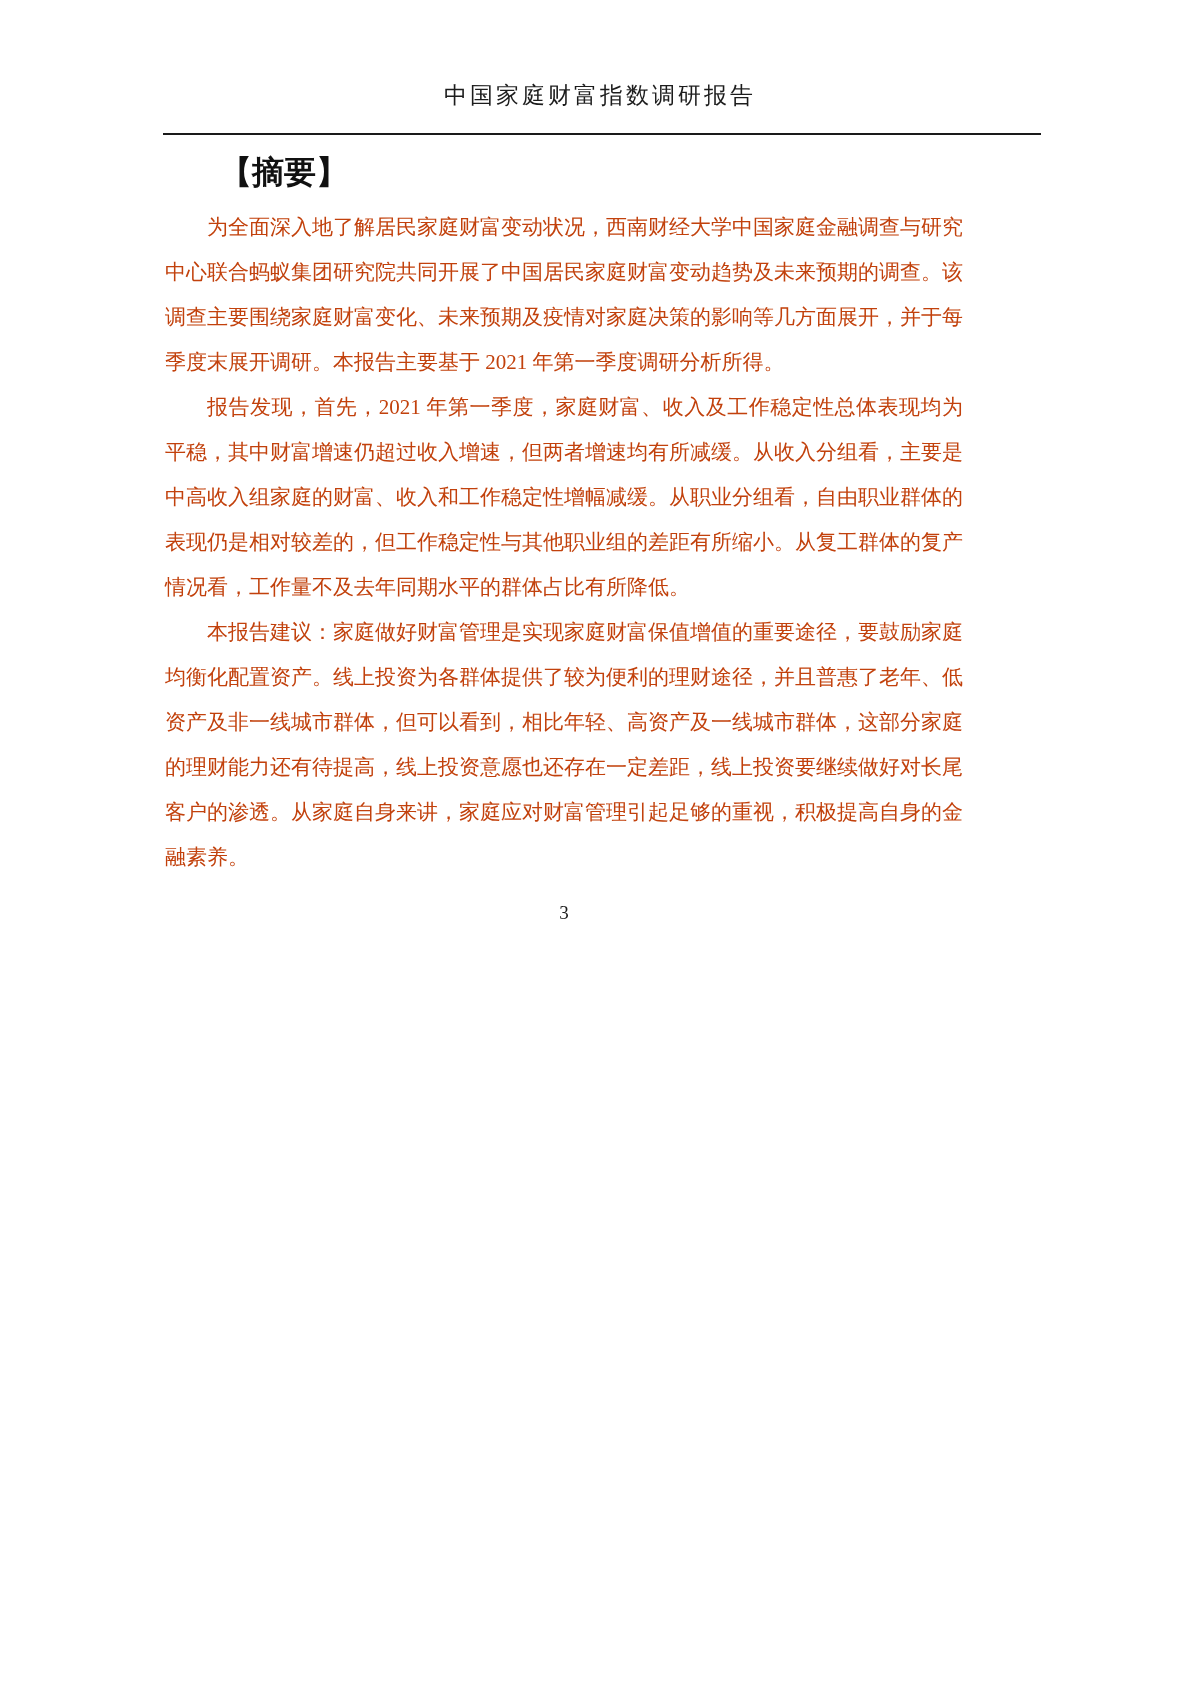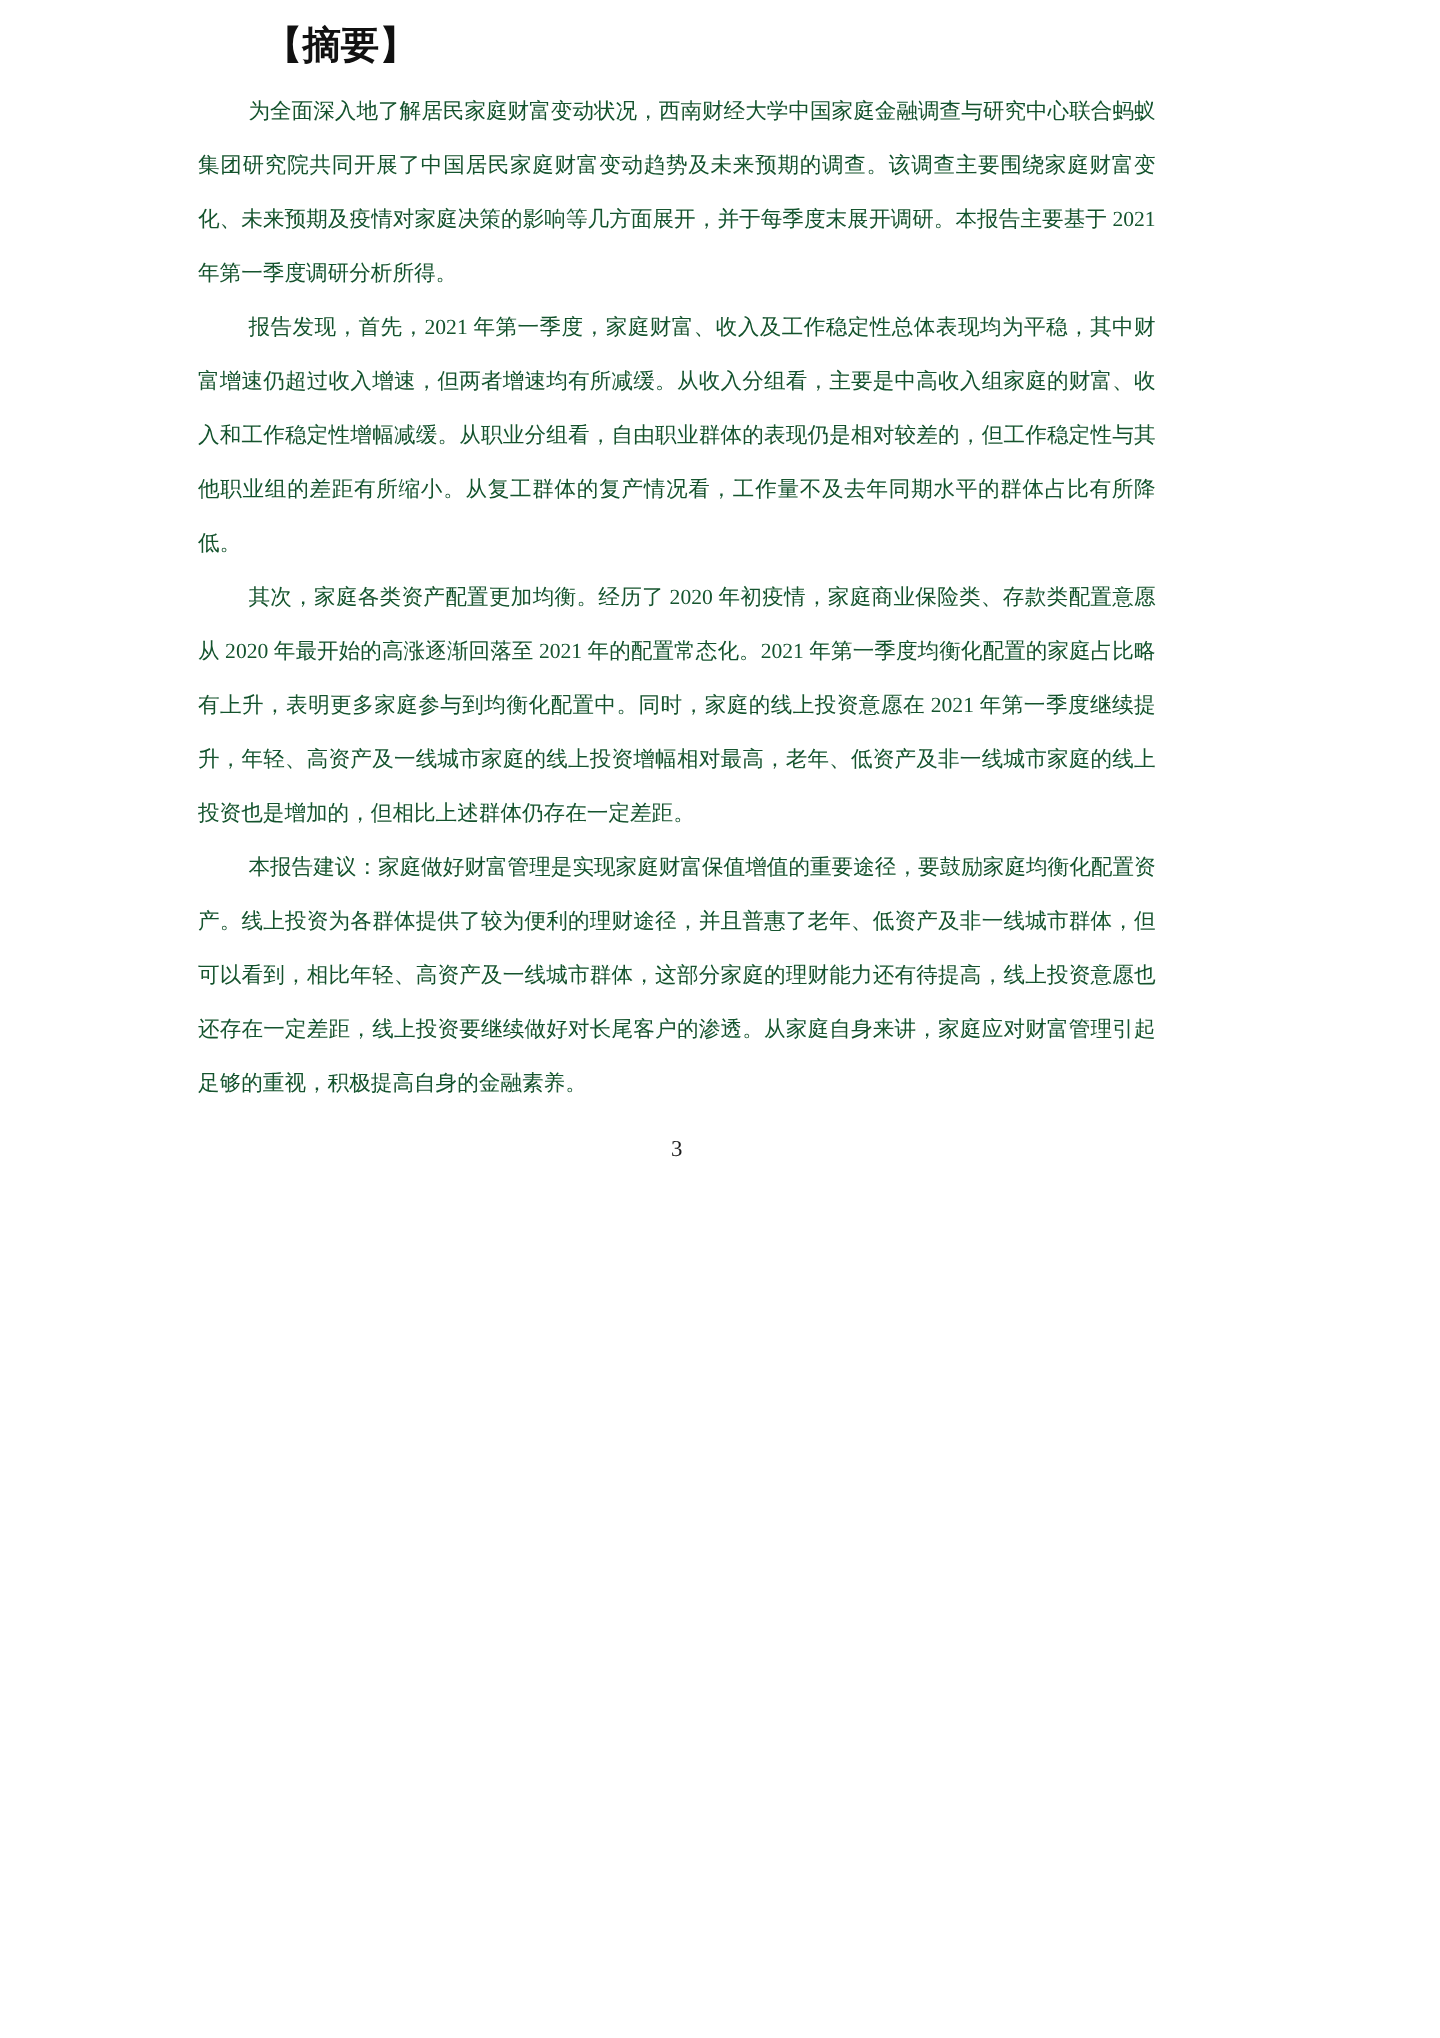--- a/index.html
+++ b/index.html
@@ -37,55 +37,58 @@
   }
   .section-heading {
     margin: 16px 0 10px 0;
     padding-left: 55px;
     font-size: 32px;
     font-weight: bold;
     color: #111111;
   }
   .para {
     margin: 0;
-    font-size: 18px;
+    font-size: 21px;
     line-height: 45px;
     text-align: justify;
     text-indent: 42px;
-    color: #14532d;
+    color: #c2410c;
   }
   .para .lead {
     font-weight: normal;
   }
   .page-footer {
     margin-left: 165px;
     width: 798px;
     text-align: center;
     margin-top: 22px;
   }
   .page-number {
     font-size: 19px;
     color: #1c1c1c;
   }
 </style>
 </head>
 <body>
 
 <div class="page">
 
+  <header class="page-header">
+    <div class="header-title">中国家庭财富指数调研报告</div>
+    <div class="header-rule"></div>
+  </header>
 
   <main class="doc-body">
 
     <h1 class="section-heading">【摘要】</h1>
 
     <p class="para">为全面深入地了解居民家庭财富变动状况，西南财经大学中国家庭金融调查与研究中心联合蚂蚁集团研究院共同开展了中国居民家庭财富变动趋势及未来预期的调查。该调查主要围绕家庭财富变化、未来预期及疫情对家庭决策的影响等几方面展开，并于每季度末展开调研。本报告主要基于 2021 年第一季度调研分析所得。</p>
 
     <p class="para">报告发现，首先，2021 年第一季度，家庭财富、收入及工作稳定性总体表现均为平稳，其中财富增速仍超过收入增速，但两者增速均有所减缓。从收入分组看，主要是中高收入组家庭的财富、收入和工作稳定性增幅减缓。从职业分组看，自由职业群体的表现仍是相对较差的，但工作稳定性与其他职业组的差距有所缩小。从复工群体的复产情况看，工作量不及去年同期水平的群体占比有所降低。</p>
 
-    <p class="para">其次，家庭各类资产配置更加均衡。经历了 2020 年初疫情，家庭商业保险类、存款类配置意愿从 2020 年最开始的高涨逐渐回落至 2021 年的配置常态化。2021 年第一季度均衡化配置的家庭占比略有上升，表明更多家庭参与到均衡化配置中。同时，家庭的线上投资意愿在 2021 年第一季度继续提升，年轻、高资产及一线城市家庭的线上投资增幅相对最高，老年、低资产及非一线城市家庭的线上投资也是增加的，但相比上述群体仍存在一定差距。</p>
 
 
     <p class="para"><span class="lead">本报告建议：</span><span>家庭做好财富管理是实现家庭财富保值增值的重要途径，要鼓励家庭均衡化配置资产。线上投资为各群体提供了较为便利的理财途径，并且普惠了老年、低资产及非一线城市群体，但可以看到，相比年轻、高资产及一线城市群体，这部分家庭的理财能力还有待提高，线上投资意愿也还存在一定差距，线上投资要继续做好对长尾客户的渗透。从家庭自身来讲，家庭应对财富管理引起足够的重视，积极提高自身的金融素养。</span></p>
 
   </main>
 
   <footer class="page-footer">
     <div class="page-number">3</div>
   </footer>
 

